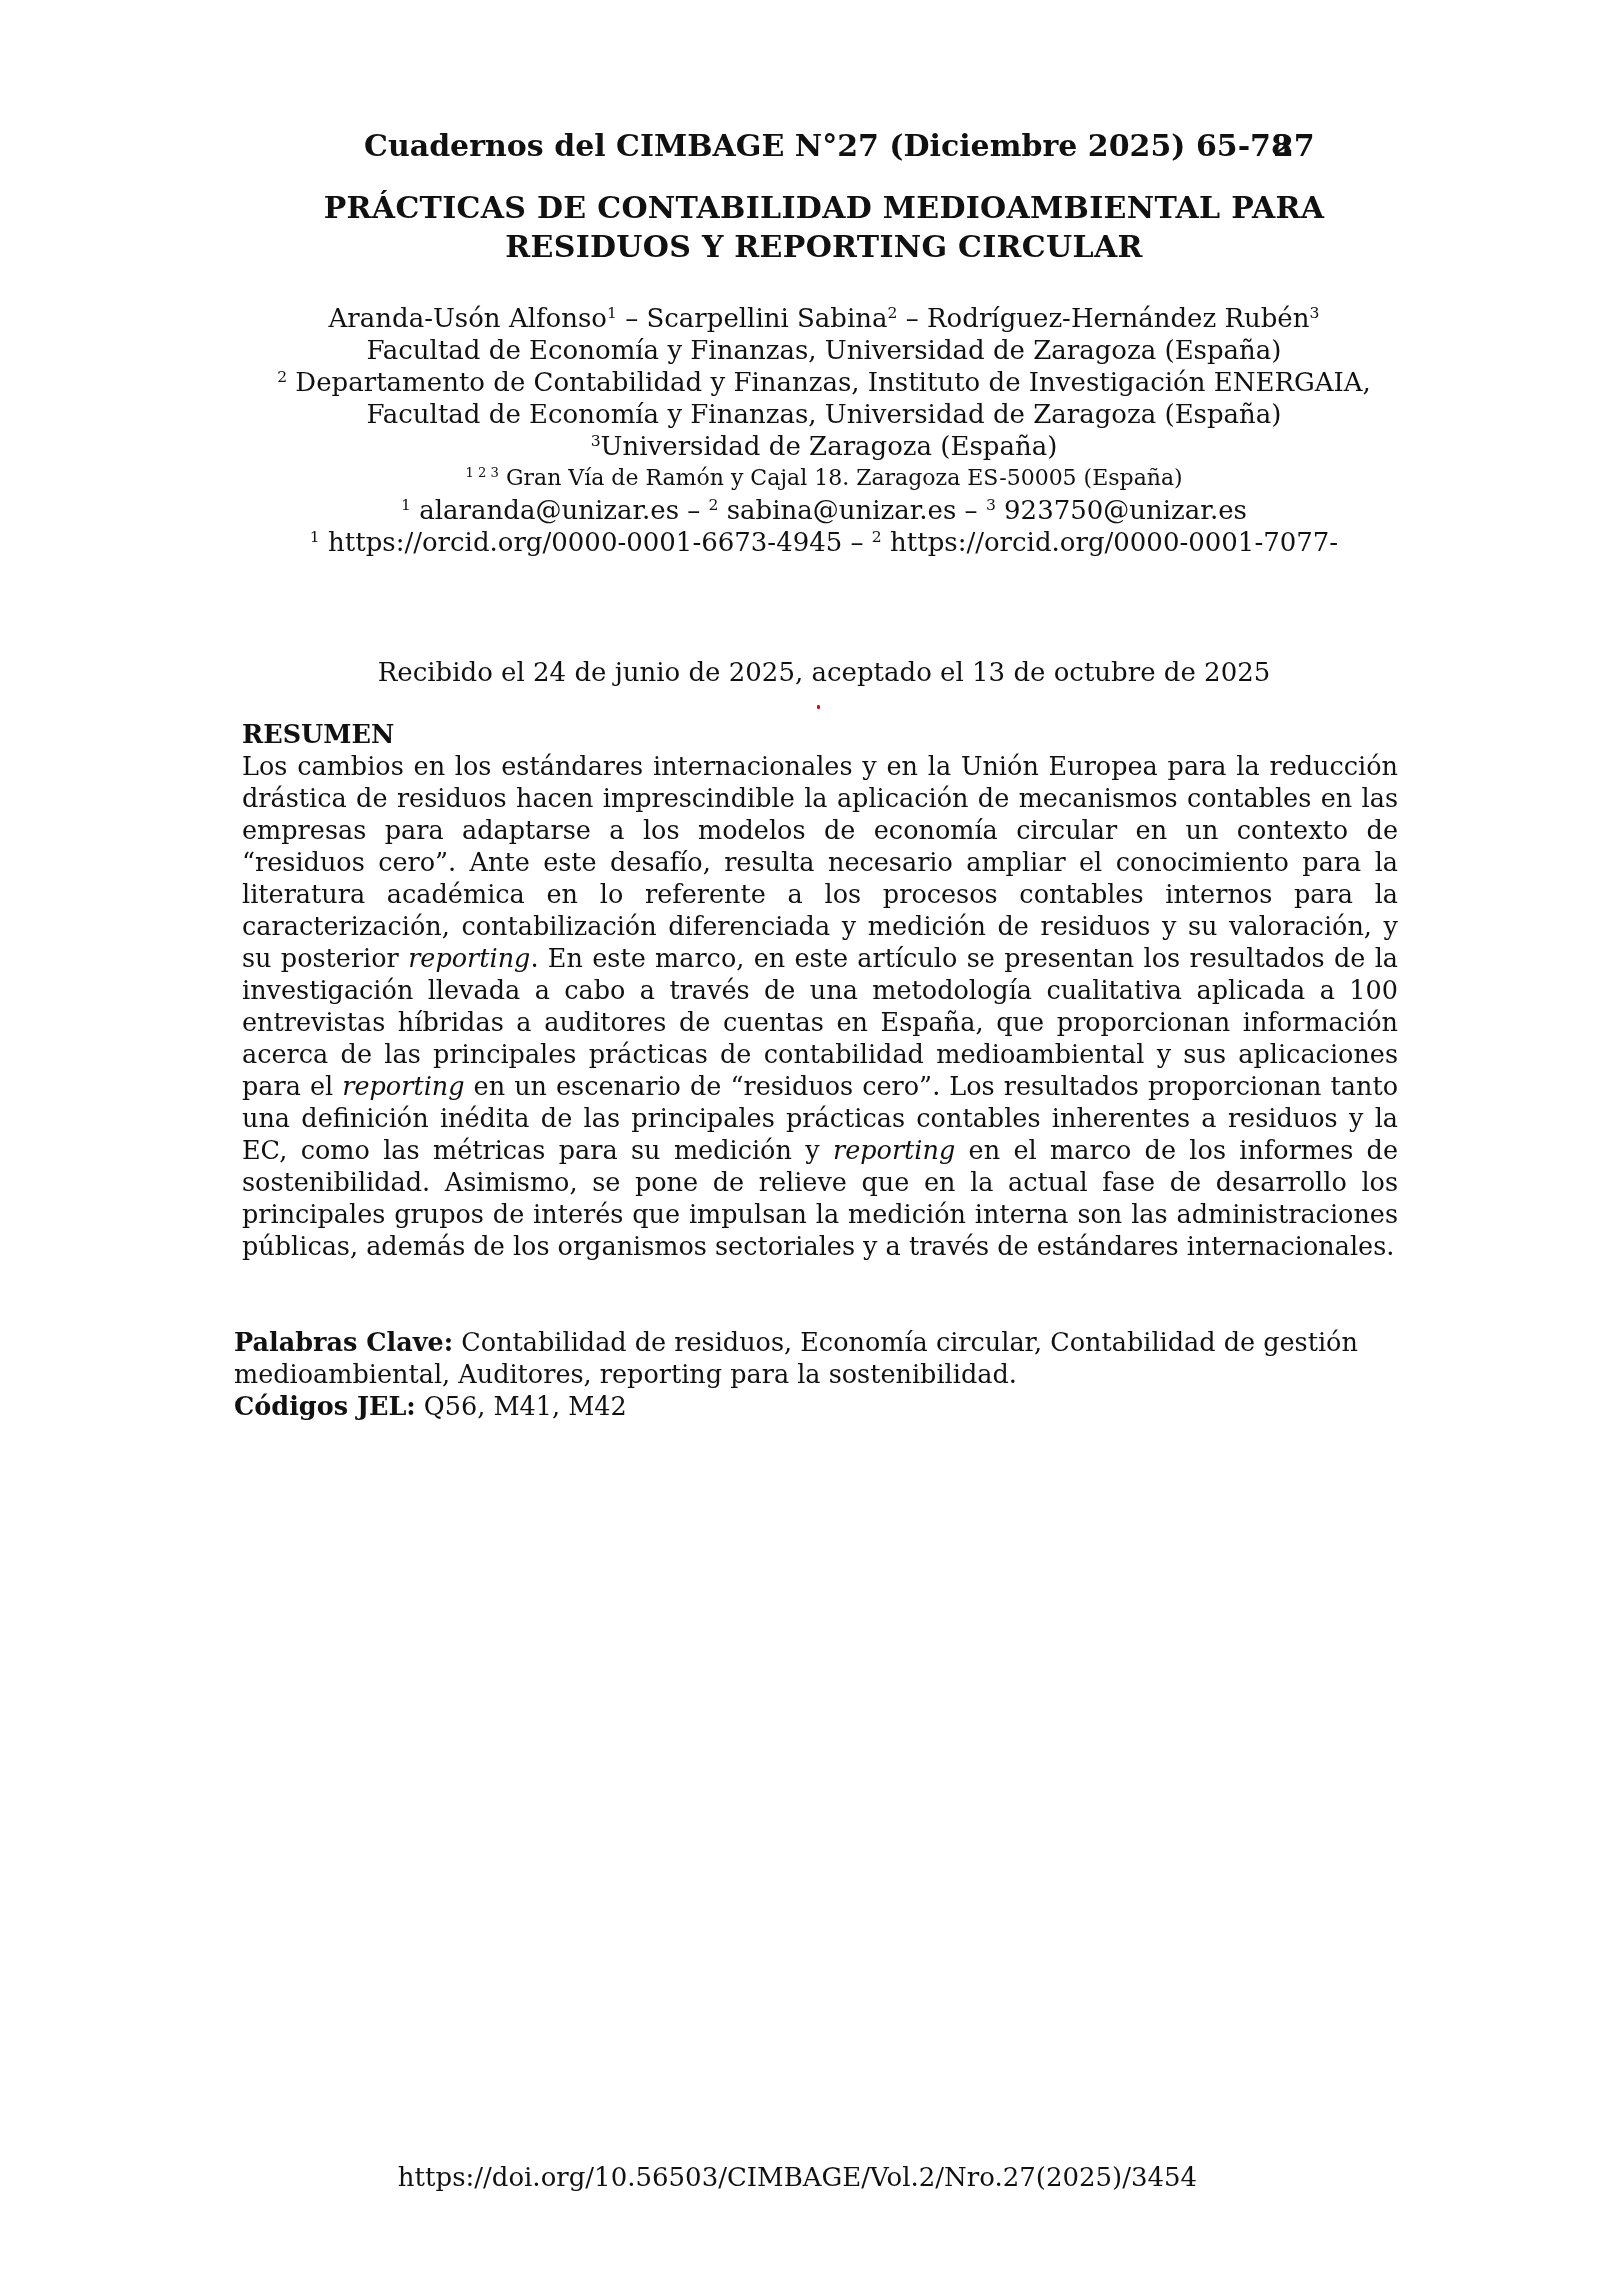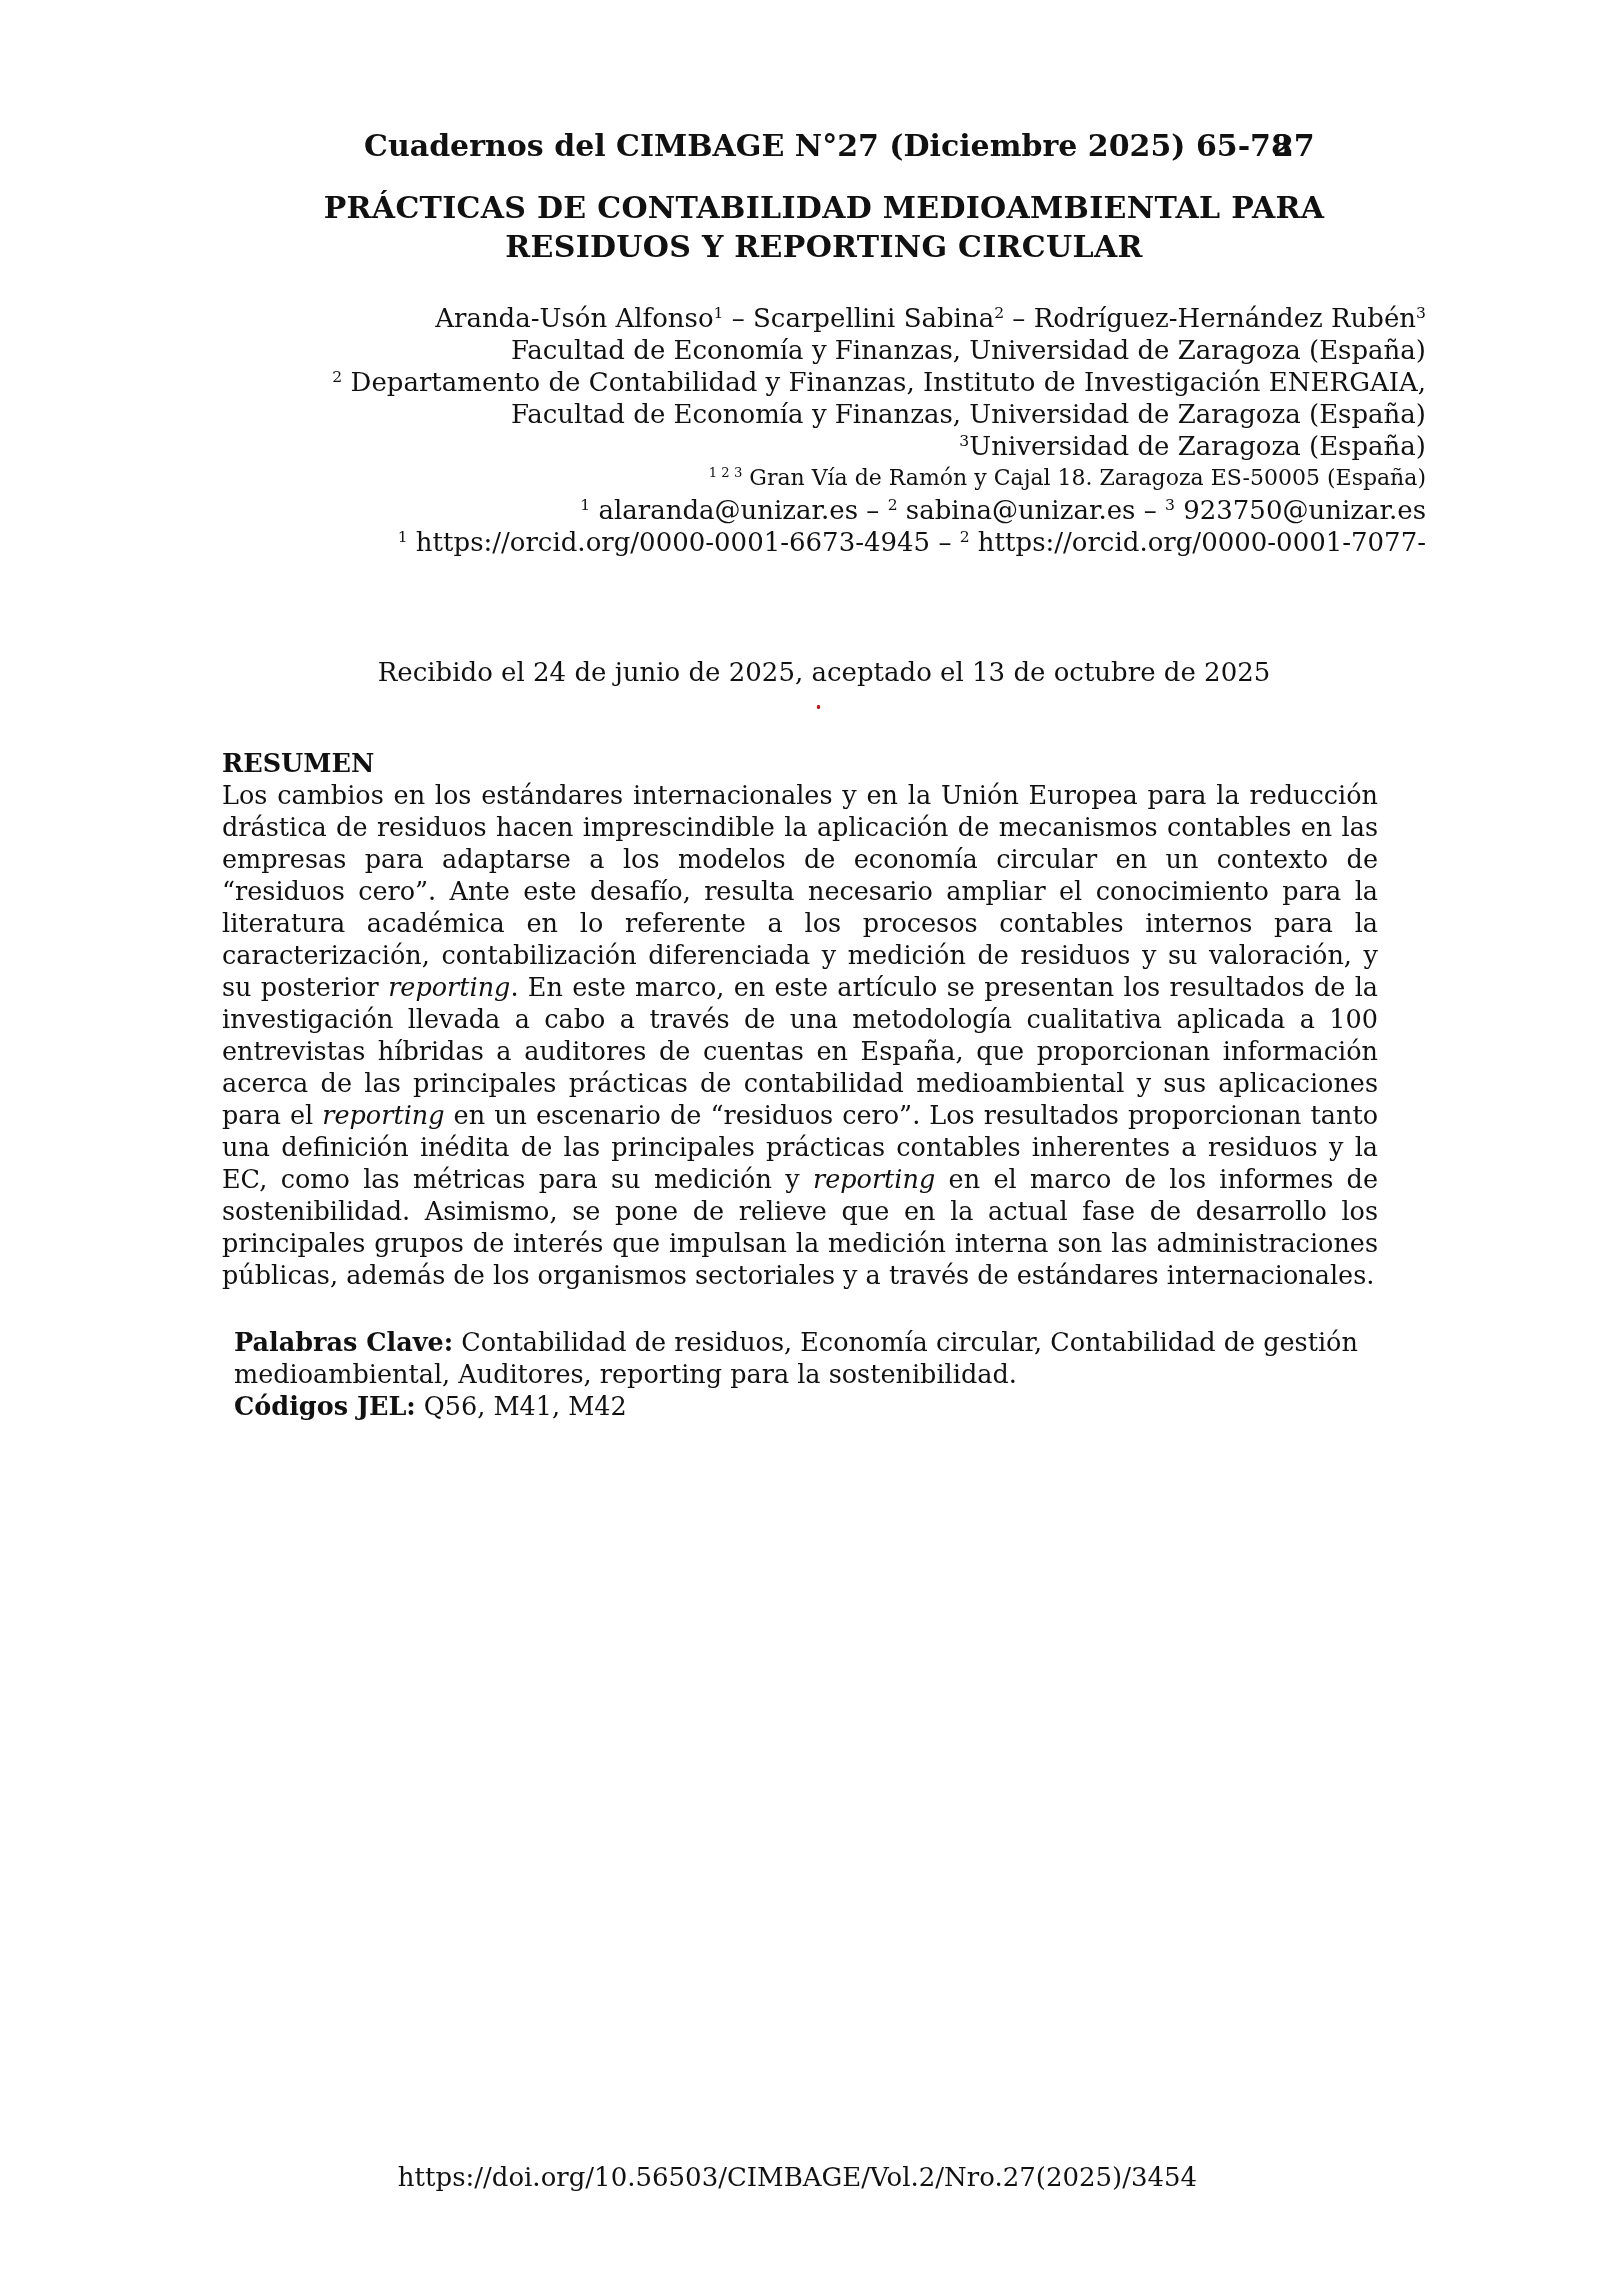--- a/index.html
+++ b/index.html
@@ -14,36 +14,36 @@
   }
   .page-header .journal { position: absolute; left: 364px; }
   .page-header .pageno { position: absolute; left: 1273px; }
   .title {
     position: absolute; top: 188px; left: 222px; width: 1204px;
     text-align: center; font-weight: bold; font-size: 30px; line-height: 39px;
     letter-spacing: 0.3px;
   }
   .authors-block {
     position: absolute; top: 302px; left: 222px; width: 1204px;
-    text-align: right; font-size: 26px; line-height: 32px;
+    text-align: center; font-size: 26px; line-height: 32px;
   }
   .authors-block .line { display: block; white-space: nowrap; }
   .authors-block .small { font-size: 22px; }
   sup { font-size: 0.6em; vertical-align: 0.6em; line-height: 0; }
   .received {
     position: absolute; top: 654px; left: 222px; width: 1178px;
     text-align: center; font-size: 26px; line-height: 37px; padding-left: 13px;
   }
   .red-dot {
     position: absolute; top: 705px; left: 817px; width: 2.6px; height: 3.9px;
     background: #d01010; border-radius: 1.3px;
   }
   .abstract {
-    position: absolute; top: 718px; left: 222px; width: 1156px;
-    font-size: 25.5px; line-height: 32px; margin-top: 29px;
+    position: absolute; top: 718px; left: 242px; width: 1156px;
+    font-size: 25.5px; line-height: 32px;
   }
   .abstract h2 {
     margin: 0; font-size: 25.5px; line-height: 32px; font-weight: bold;
   }
   .abstract p {
     margin: 0; text-align: justify; text-align-last: left;
   }
   .keywords {
     position: absolute; top: 1326px; left: 234px; width: 1156px;
     font-size: 25.5px; line-height: 32px;

